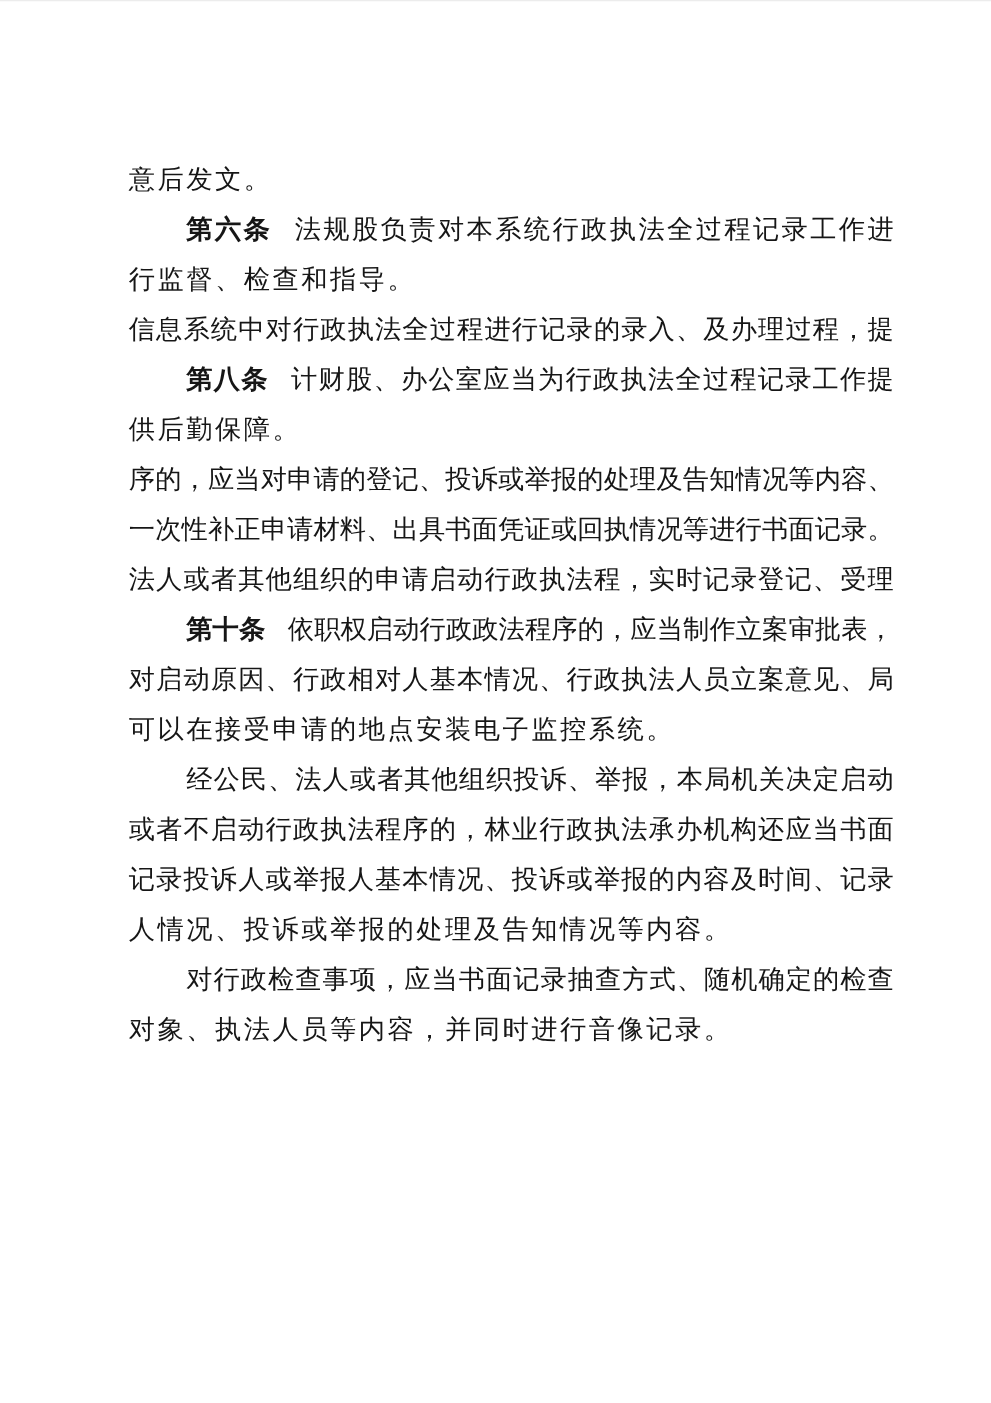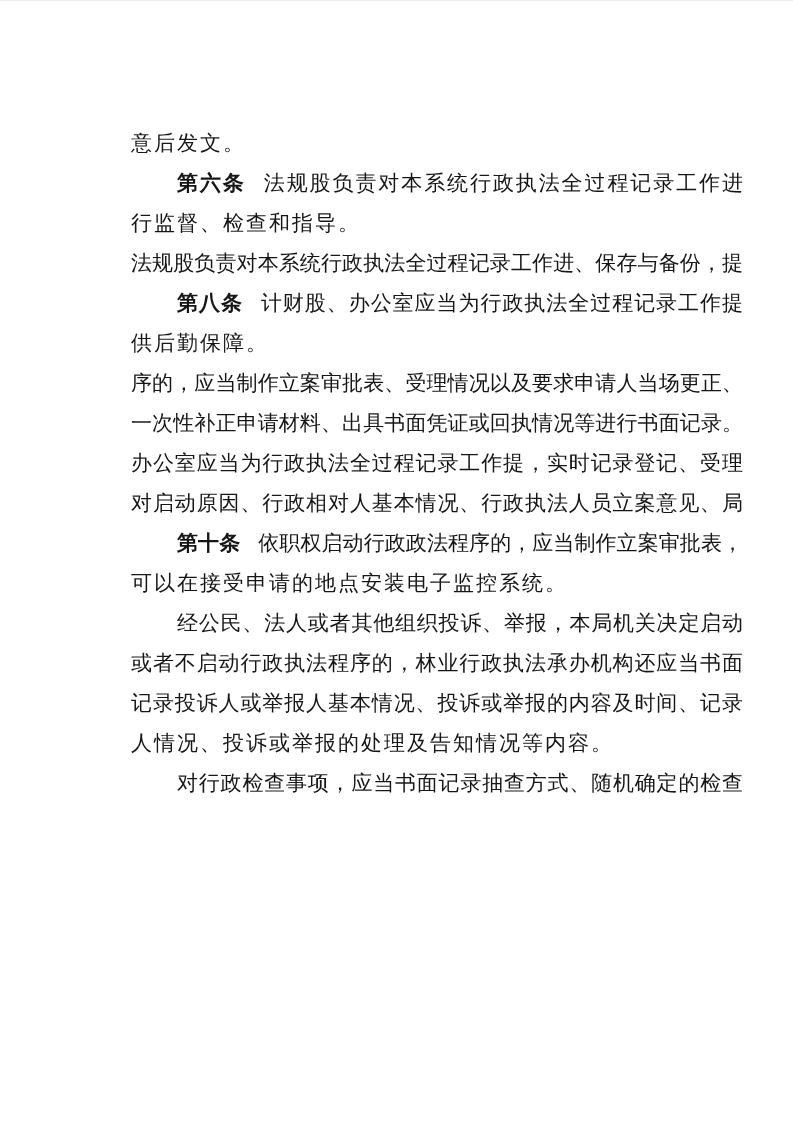--- a/index.html
+++ b/index.html
@@ -15,21 +15,20 @@
     border-top: 1px solid #ececec;
     overflow: hidden;
     font-family: "Liberation Serif", "DejaVu Serif", serif;
     color: #161616;
   }
   .doc-body {
     position: absolute;
     top: 122px;
     left: 103px;
     width: 612px;
-    margin-left: 28px;
   }
   .line {
     font-size: 21px;
     line-height: 40px;
     height: 40px;
     overflow: visible;
   }
   .line.full {
     text-align: justify;
     text-align-last: justify;
@@ -53,28 +52,29 @@
   }
 </style>
 </head>
 <body>
 
 <div class="page">
   <div class="doc-body" id="doc-body">
       <div class="line end"><span class="line-text">意后发文。</span></div>
       <div class="line indent full"><span class="art-label">第六条</span><span class="line-text">法规股负责对本系统行政执法全过程记录工作进</span></div>
       <div class="line end"><span class="line-text">行监督、检查和指导。</span></div>
-      <div class="line full"><span class="line-text">法规股负责对本系统行政执法全过程记录工作进、保存与备份，提</span></div>
+      <div class="line full"><span class="line-text">信息系统中对行政执法全过程进行记录的录入、及办理过程，提</span></div>
       <div class="line indent full"><span class="art-label">第八条</span><span class="line-text">计财股、办公室应当为行政执法全过程记录工作提</span></div>
       <div class="line end"><span class="line-text">供后勤保障。</span></div>
-      <div class="line full"><span class="line-text">序的，应当制作立案审批表、受理情况以及要求申请人当场更正、</span></div>
+      <div class="line full"><span class="line-text">序的，应当对申请的登记、投诉或举报的处理及告知情况等内容、</span></div>
       <div class="line full"><span class="line-text">一次性补正申请材料、出具书面凭证或回执情况等进行书面记录。</span></div>
-      <div class="line full"><span class="line-text">办公室应当为行政执法全过程记录工作提，实时记录登记、受理</span></div>
+      <div class="line full"><span class="line-text">法人或者其他组织的申请启动行政执法程，实时记录登记、受理</span></div>
+      <div class="line indent full"><span class="art-label">第十条</span><span class="line-text">依职权启动行政政法程序的，应当制作立案审批表，</span></div>
       <div class="line full"><span class="line-text">对启动原因、行政相对人基本情况、行政执法人员立案意见、局</span></div>
-      <div class="line indent full"><span class="art-label">第十条</span><span class="line-text">依职权启动行政政法程序的，应当制作立案审批表，</span></div>
       <div class="line end"><span class="line-text">可以在接受申请的地点安装电子监控系统。</span></div>
       <div class="line indent full"><span class="line-text">经公民、法人或者其他组织投诉、举报，本局机关决定启动</span></div>
       <div class="line full"><span class="line-text">或者不启动行政执法程序的，林业行政执法承办机构还应当书面</span></div>
       <div class="line full"><span class="line-text">记录投诉人或举报人基本情况、投诉或举报的内容及时间、记录</span></div>
       <div class="line end"><span class="line-text">人情况、投诉或举报的处理及告知情况等内容。</span></div>
       <div class="line indent full"><span class="line-text">对行政检查事项，应当书面记录抽查方式、随机确定的检查</span></div>
+      <div class="line end"><span class="line-text">对象、执法人员等内容，并同时进行音像记录。</span></div>
     </div>
 </div>
 
 </body></html>

